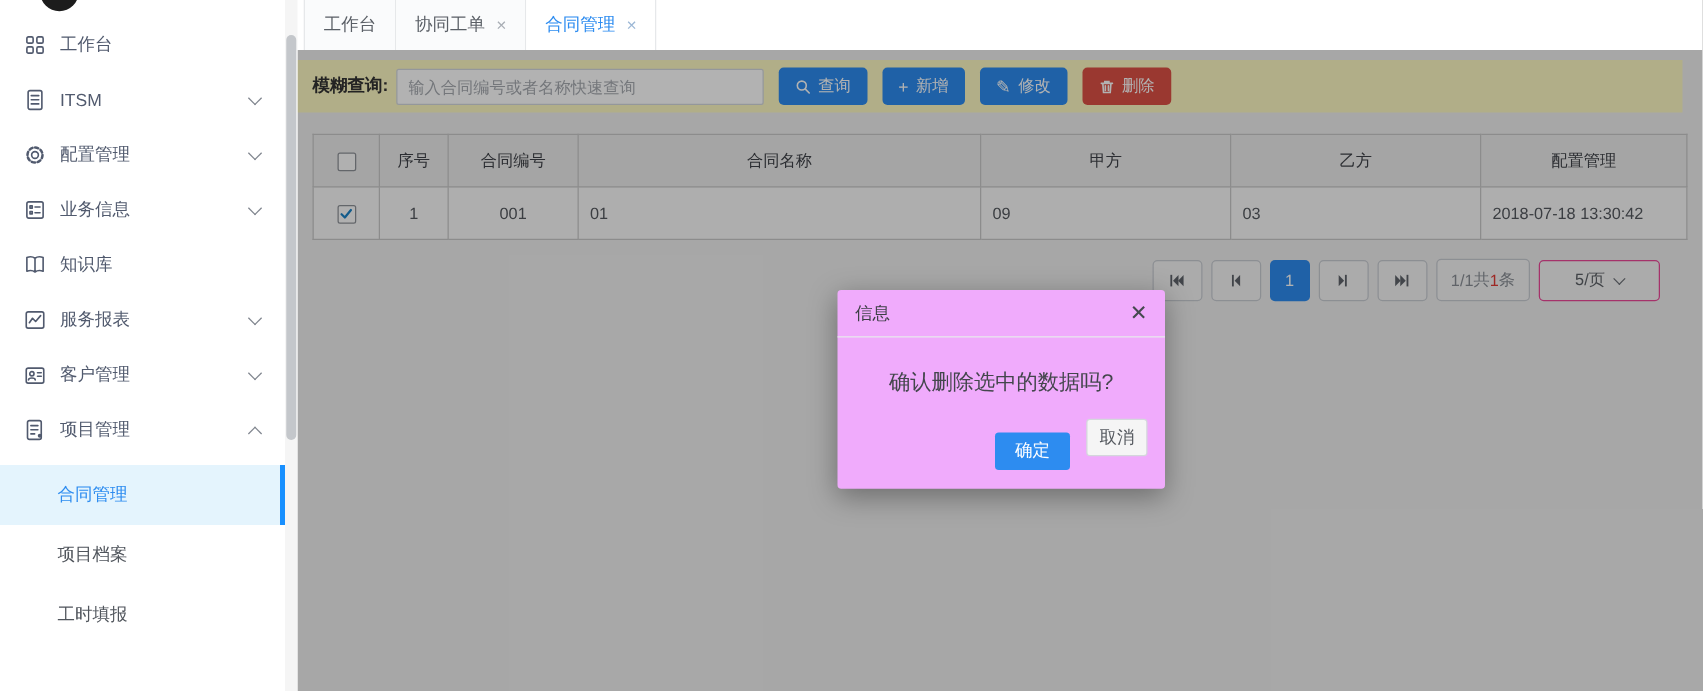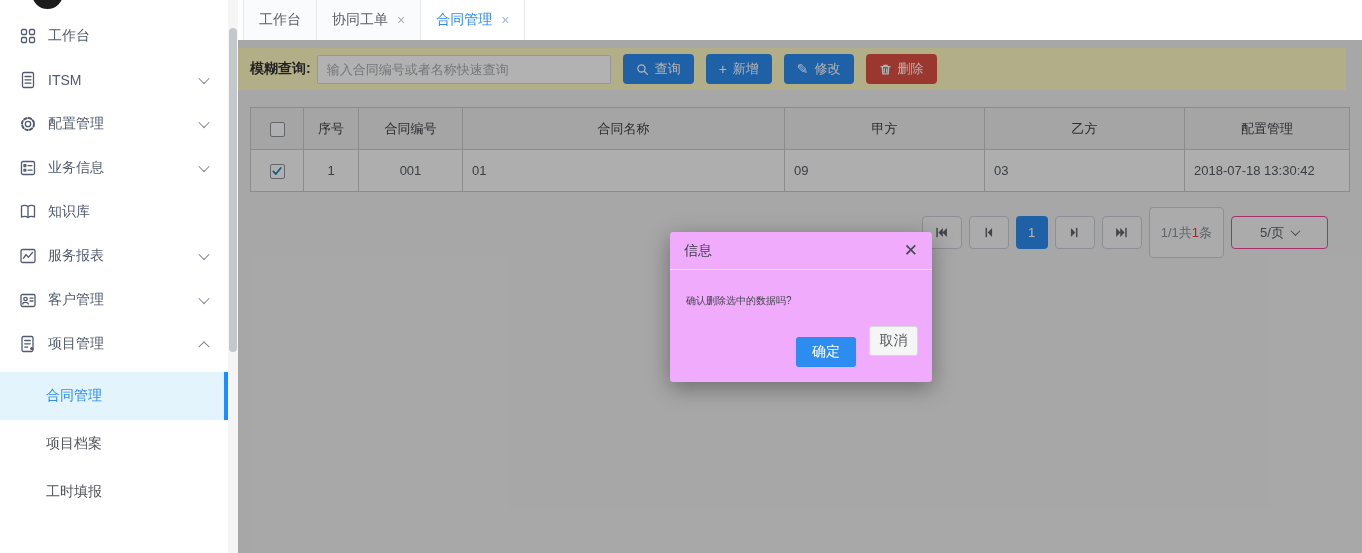--- a/index.html
+++ b/index.html
@@ -57,32 +57,32 @@
   .grid td.c { text-align:center; }
   .grid td.l { text-align:left; padding-left:9px; }
   .cbx { width:15px; height:15px; border:1px solid #8f9399; border-radius:2px; background:#fdfdfd; display:inline-flex; align-items:center; justify-content:center; vertical-align:middle; cursor:pointer; }
   .cbx svg { width:12px; height:12px; fill:none; stroke:#1e85c7; stroke-width:2.4; stroke-linecap:round; stroke-linejoin:round; }
 
   
   .pager { position:absolute; top:167px; right:34px; display:flex; align-items:center; gap:7px; }
   .pbtn { width:40px; height:33px; background:#f5f5f5; border:1px solid #c9cdd3; border-radius:4px; display:flex; align-items:center; justify-content:center; cursor:pointer; }
   .pbtn svg { width:13px; height:13px; fill:#5f646b; }
   .pcur { width:32px; height:33px; background:#2d8cf0; border-radius:4px; color:#fff; font-size:13px; display:flex; align-items:center; justify-content:center; cursor:pointer; }
-  .psum { height:51px; padding:0 11px; background:#f5f5f5; border:1px solid #c9cdd3; border-radius:4px; display:flex; align-items:center; font-size:13px; color:#8a8f96; }
+  .psum { height:34px; padding:0 11px; background:#f5f5f5; border:1px solid #c9cdd3; border-radius:4px; display:flex; align-items:center; font-size:13px; color:#8a8f96; }
   .psum .red { color:#e23c36; }
   .psize { height:33px; width:97px; background:#f5f5f5; border:1px solid #ec4899; border-radius:4px; display:flex; align-items:center; justify-content:center; gap:8px; font-size:13px; color:#5c6066; cursor:pointer; }
   .psize .chev { margin:0; width:7px; height:7px; border-color:#6a6e75; transform:rotate(45deg) translate(-1px,-1px); }
 
   
   .mask { position:absolute; inset:0; background:rgba(0,0,0,0.30); z-index:5; }
   .modal { position:absolute; left:432px; top:192px; width:262px; background:#f0abfc; z-index:6; border-radius:3px; box-shadow:0 6px 22px rgba(0,0,0,0.35); }
   .mhead { height:38px; display:flex; align-items:center; justify-content:space-between; padding:0 14px; border-bottom:1px solid #e8eaec; }
   .mhead .title { font-size:14px; color:#3c3f45; }
   .mhead .close { font-size:17px; color:#45494f; cursor:pointer; line-height:1; }
-  .mbody { padding:24px 16px 18px 16px; font-size:10px; color:#43464c; }
+  .mbody { padding:24px 16px 18px 16px; font-size:17px; color:#43464c;text-align:center; }
   .mfoot { display:flex; justify-content:flex-end; gap:13px; padding:0 14px 15px 14px; }
   .mbtn { height:30px; border-radius:3px; font-size:14px; cursor:pointer; font-family:inherit; }
   .mbtn.confirm { width:60px; background:#2d8cf0; color:#fff; border:none;margin-top:11px; }
   .mbtn.cancel { width:49px; background:#f5f5f5; color:#55595f; border:1px solid #d4d7dc; }
 </style>
 </head>
 <body>
 
 <div class="app">
 

